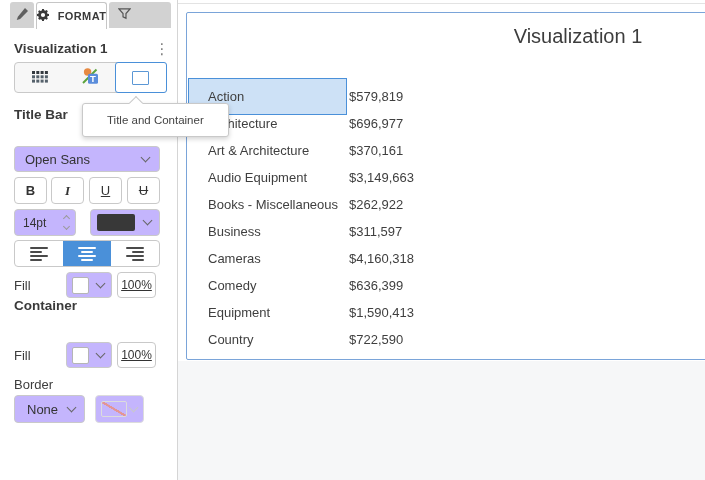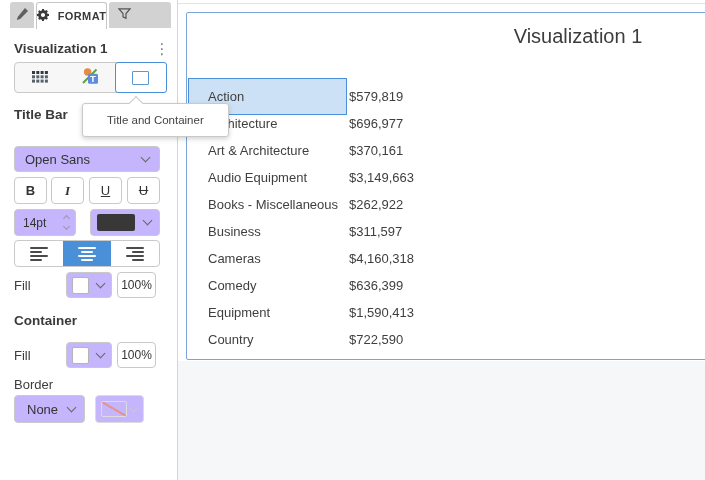--- a/index.html
+++ b/index.html
@@ -53,21 +53,21 @@
   .align-seg { flex:1; display:flex; flex-direction:column; justify-content:center; gap:2px; padding:0 15px; }
   .align-seg.left { align-items:flex-start; }
   .align-seg.center { align-items:center; background:#4a90d9; }
   .align-seg.right { align-items:flex-end; }
   .al { height:2px; background:#4a4a4a; border-radius:1px; }
   .align-seg.center .al { background:#fff; }
   .al.w1 { width:18px; } .al.w2 { width:12px; }
 
   .swatch-select { width:46px; height:26px; padding:0 7px 0 5px; justify-content:space-between; }
   .swatch-white { width:17px; height:17px; background:#fff; border:1px solid #b5b5b5; border-radius:2px; }
-  .pct-box { position:absolute; width:39px; height:26px; border:1px solid #c9c9c9; border-radius:4px; background:#fff; font-size:12px; color:#333; display:flex; align-items:center; justify-content:center; }
+  .pct-box { position:absolute; width:39px; height:26px; border:1px solid #c9c9c9; border-radius:4px; background:#fff; font-size:12px; color:#333; display:flex; align-items:center; justify-content:center;text-decoration:underline; }
 
   .none-select { left:14px; top:395px; width:71px; height:28px; padding:0 9px 0 12px; justify-content:space-between; font-size:13px; color:#333; }
   .bcolor-select { left:95px; top:395px; width:49px; height:28px; padding:0 6px 0 5px; justify-content:space-between; border-color:#dcdcdc; }
   .swatch-none { width:26px; height:16px; border:1px solid #dcdcdc; border-radius:2px;
     background:linear-gradient(to top right, transparent 45%, #e39595 46%, #e39595 54%, transparent 55%); }
 
   
   .tooltip { position:absolute; left:82px; top:103px; height:34px; line-height:32px; padding:0 24px; background:#fff;
     border:1px solid #c9c9c9; border-radius:3px; box-shadow:0 2px 5px rgba(0,0,0,.18); font-size:11.5px; color:#444; z-index:60; white-space:nowrap; }
   .tooltip .caret { position:absolute; left:48px; top:-6px; width:10px; height:10px; background:#fff;
@@ -208,21 +208,21 @@
     </div>
   </div>
 
   <div class="lbl" style="top:278px">Fill</div>
   <div class="select swatch-select" style="left:66px; top:272px">
     <span class="swatch-white"></span>
     <span class="chev"></span>
   </div>
   <div class="pct-box" style="left:117px; top:272px">100%</div>
 
-  <div class="sec-head" style="top:313px">Container</div>
+  <div class="sec-head" style="top:298px">Container</div>
 
   <div class="lbl" style="top:348px">Fill</div>
   <div class="select swatch-select" style="left:66px; top:342px">
     <span class="swatch-white"></span>
     <span class="chev"></span>
   </div>
   <div class="pct-box" style="left:117px; top:342px">100%</div>
 
   <div class="lbl" style="top:377px">Border</div>
   <div class="select none-select">

